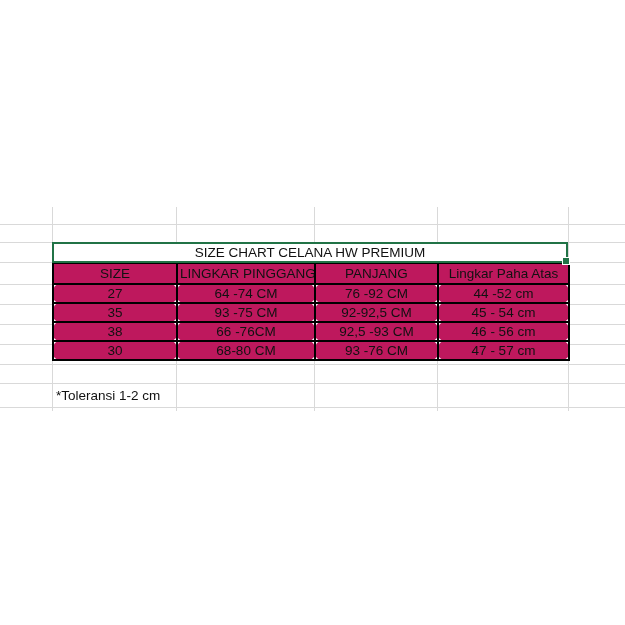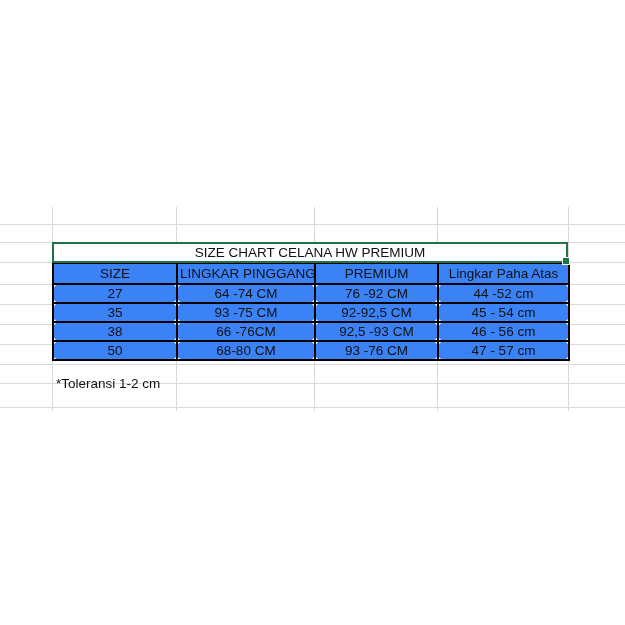--- a/index.html
+++ b/index.html
@@ -48,28 +48,28 @@
   }
   table.size-table th, table.size-table td{
     border:2px solid #000000;
     text-align:center;
     vertical-align:middle;
     font-size:13.5px;
     font-weight:normal;
     padding:0 2px;
     white-space:nowrap;
     overflow:hidden;
-    background:#3b82f6;
+    background:#be185d;
   }
   table.size-table th{height:19px;}
   table.size-table td{height:17px;border-radius:7px;}
 
   .note{
     position:absolute;
-    left:56px;top:372px;
+    left:56px;top:384px;
     height:23px;line-height:23px;
     font-size:13.5px;
     z-index:2;
     white-space:nowrap;
   }
 </style>
 </head>
 <body>
 
 <div class="canvas">
@@ -101,21 +101,21 @@
       <colgroup>
         <col style="width:124px">
         <col style="width:138px">
         <col style="width:123px">
         <col style="width:131px">
       </colgroup>
       <thead>
         <tr>
           <th>SIZE</th>
           <th>LINGKAR PINGGANG</th>
-          <th>PREMIUM</th>
+          <th>PANJANG</th>
           <th>Lingkar Paha Atas</th>
         </tr>
       </thead>
       <tbody>
           <tr>
             <td>27</td>
             <td>64 -74 CM</td>
             <td>76 -92 CM</td>
             <td>44 -52 cm</td>
           </tr>
@@ -125,21 +125,21 @@
             <td>92-92,5 CM</td>
             <td>45 - 54 cm</td>
           </tr>
           <tr>
             <td>38</td>
             <td>66 -76CM</td>
             <td>92,5 -93 CM</td>
             <td>46 - 56 cm</td>
           </tr>
           <tr>
-            <td>50</td>
+            <td>30</td>
             <td>68-80 CM</td>
             <td>93 -76 CM</td>
             <td>47 - 57 cm</td>
           </tr>
         </tbody>
     </table>
   </div>
 
   <div class="note">*Toleransi 1-2 cm</div>
 

